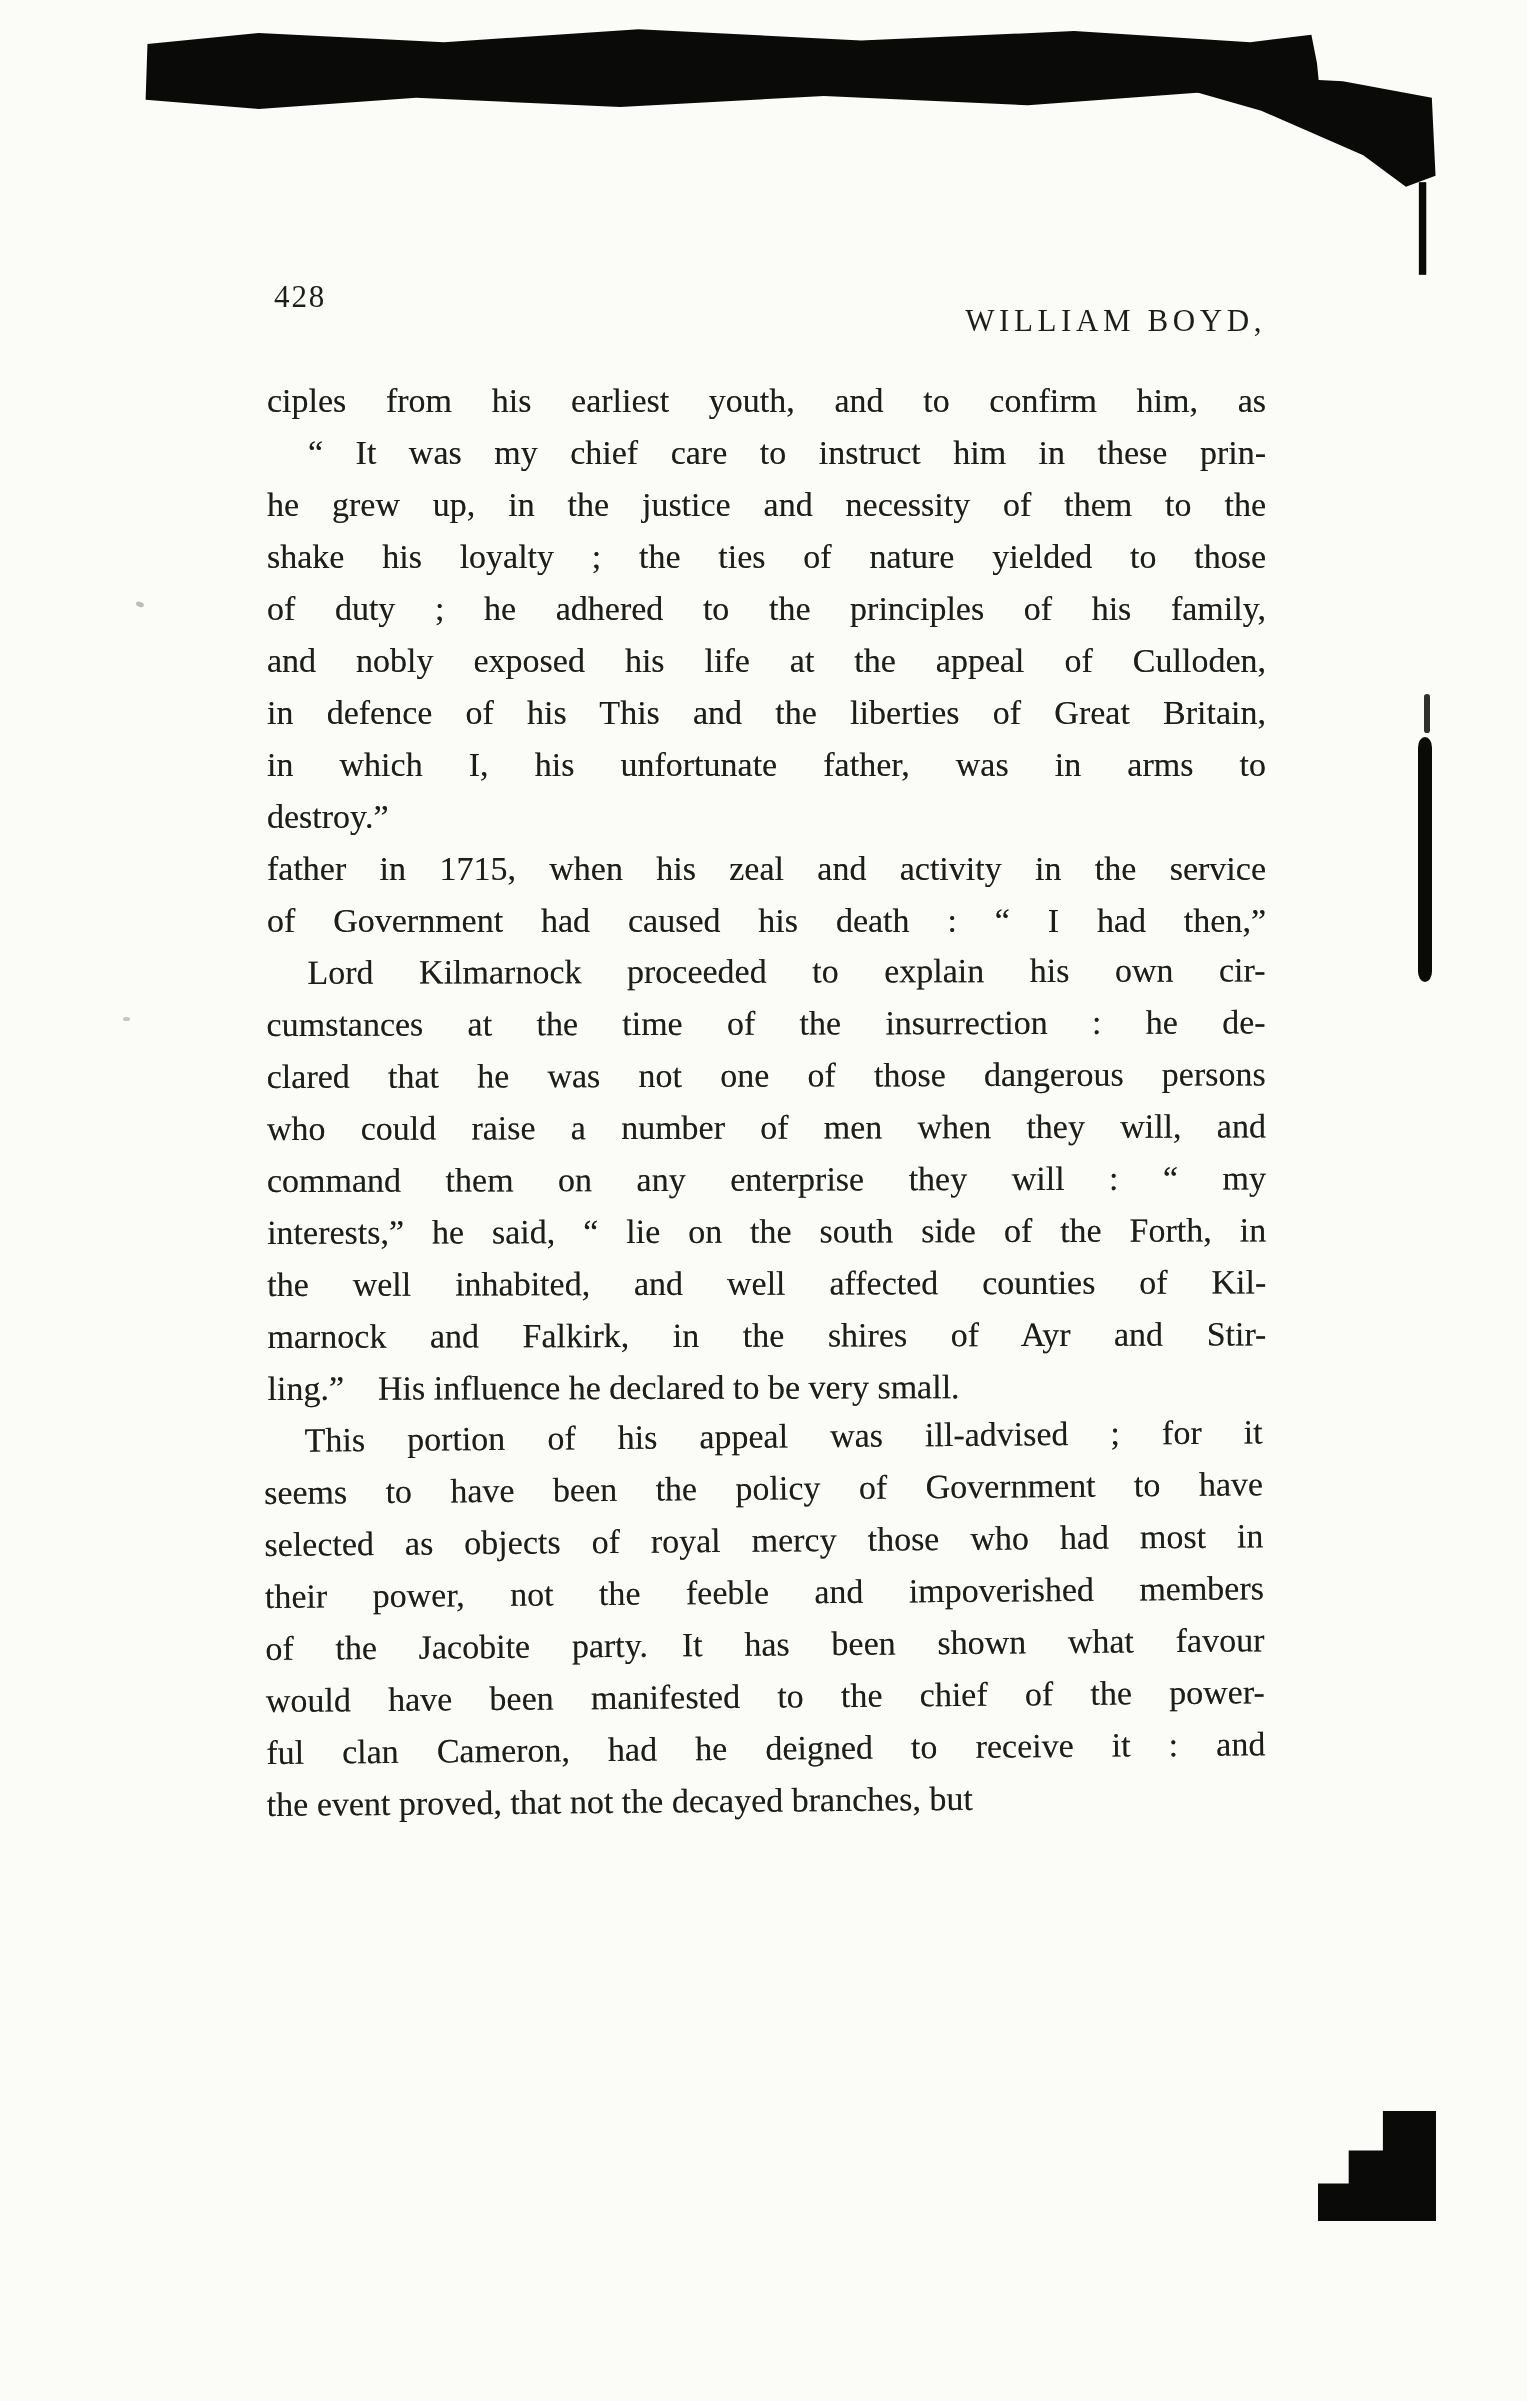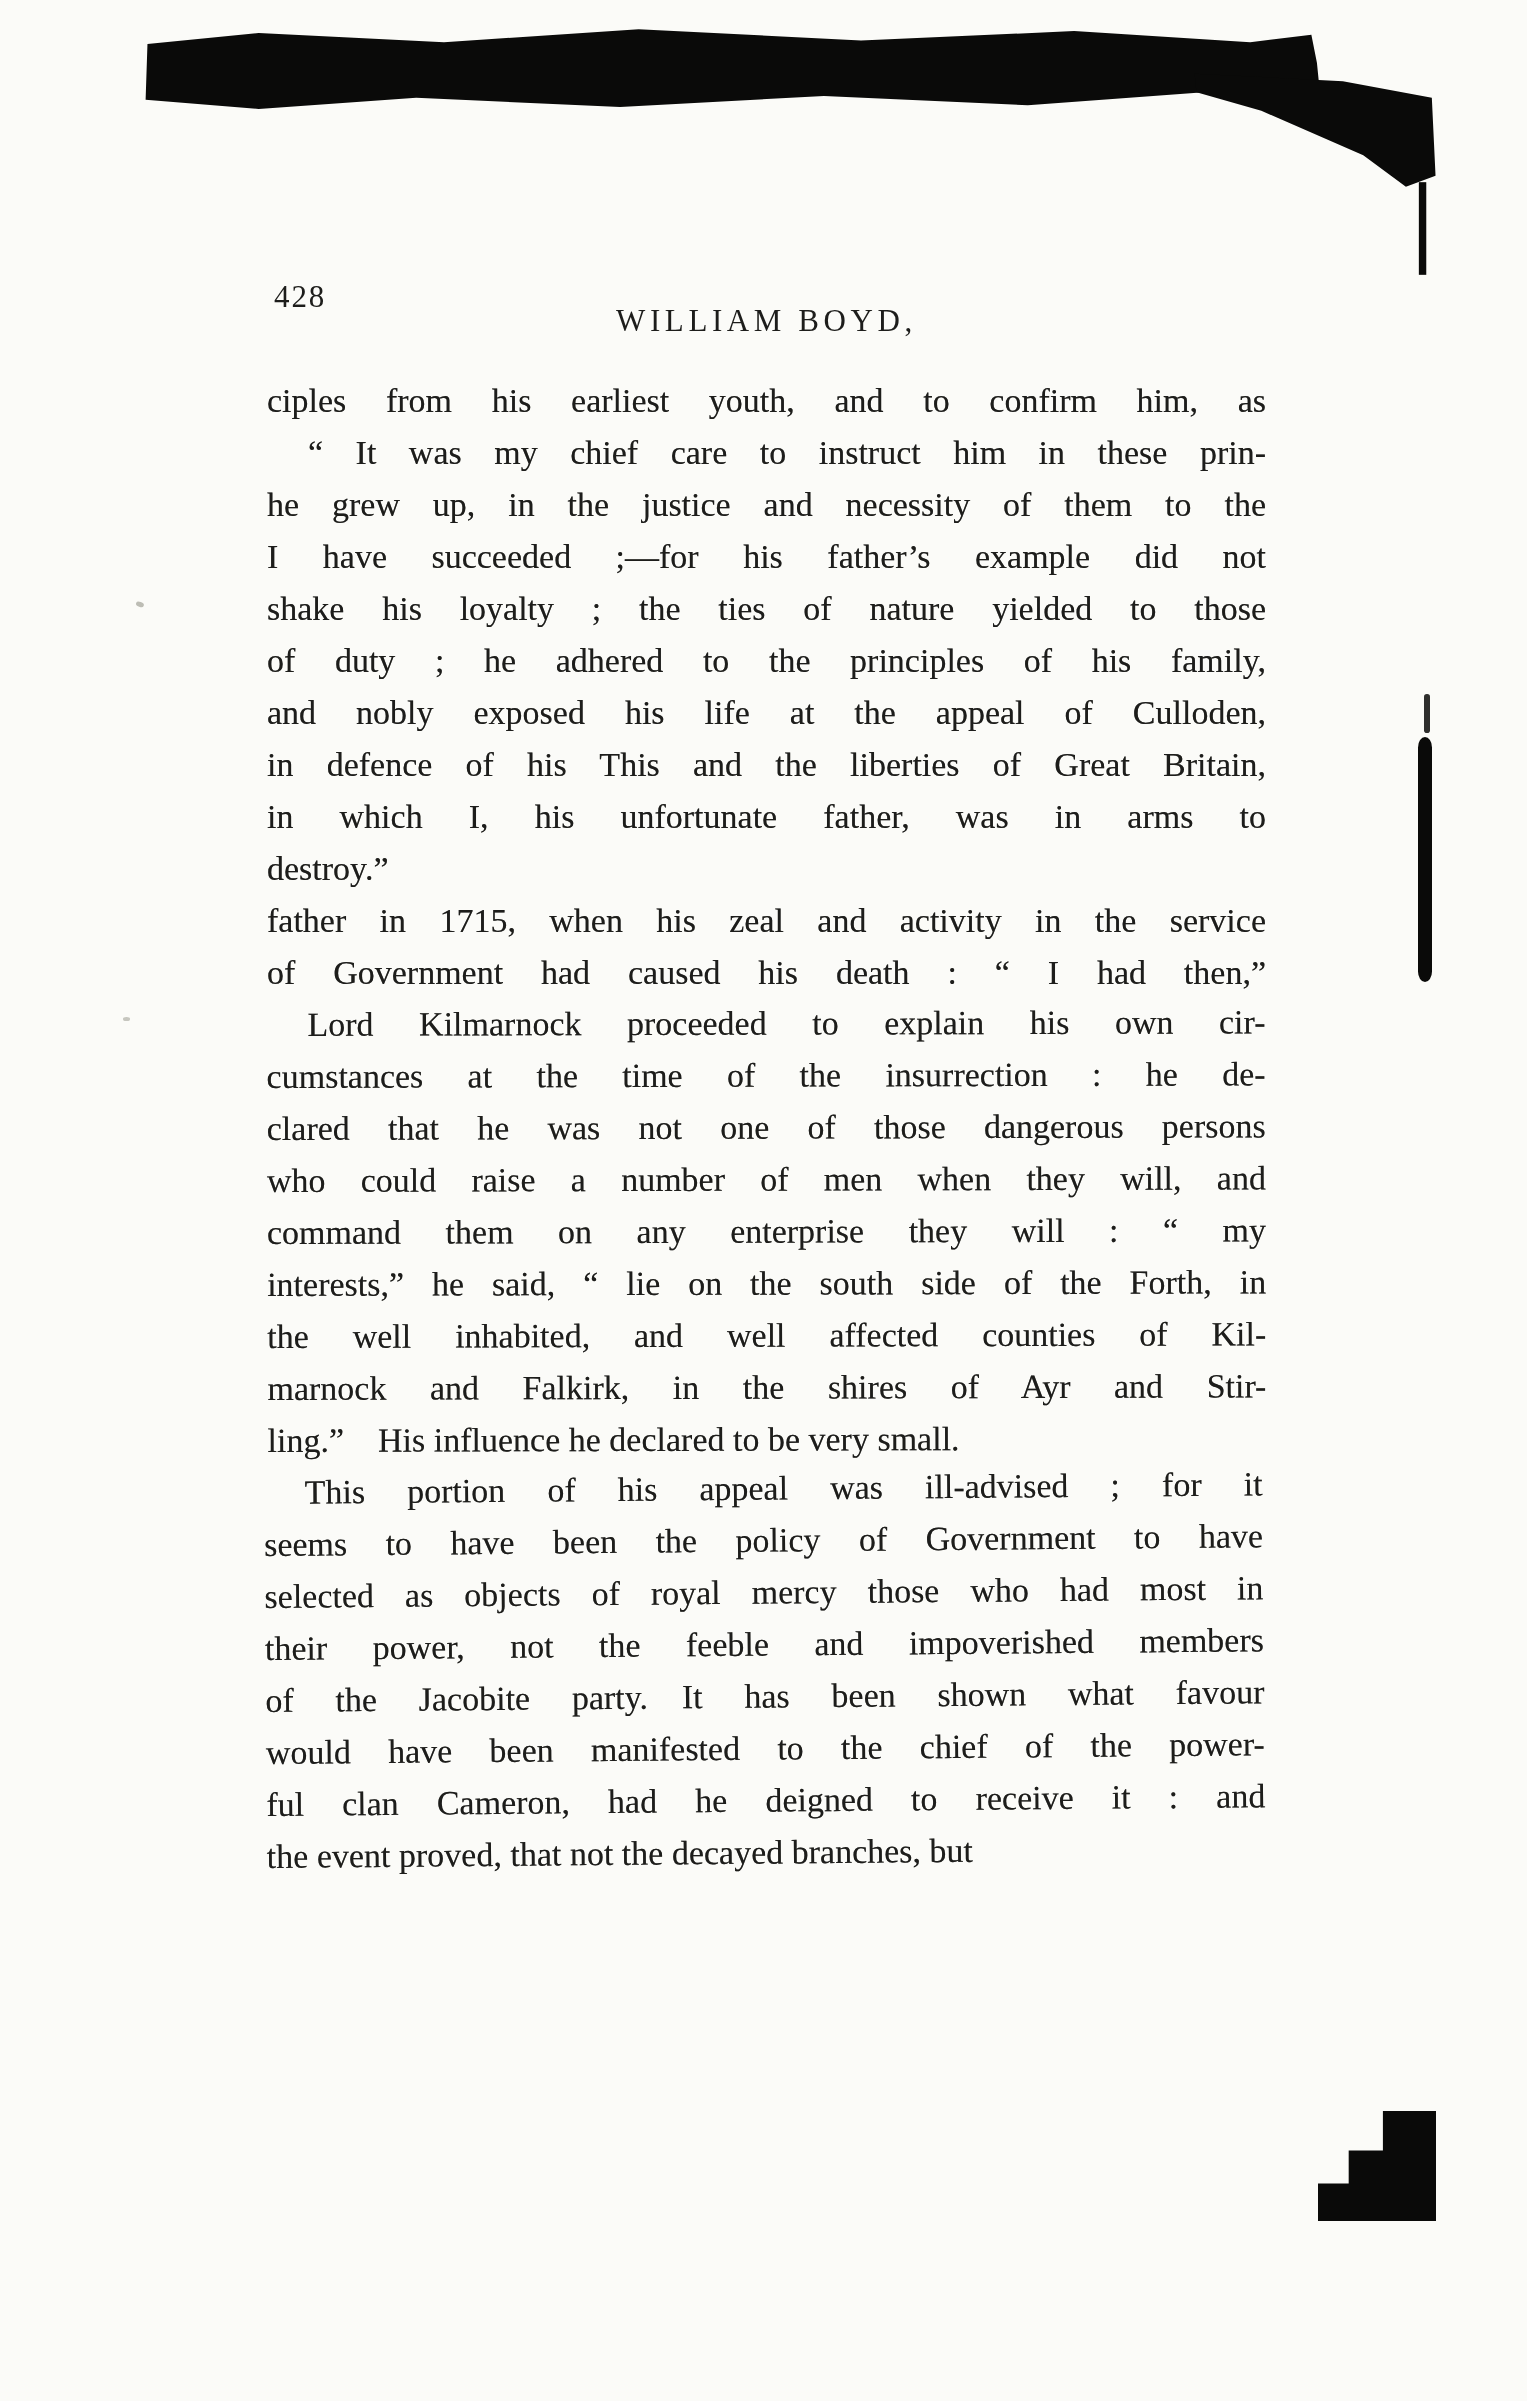--- a/index.html
+++ b/index.html
@@ -32,21 +32,21 @@
   .speck.s1 { left: 136px; top: 602px; width: 8.4px; height: 4.6px; background: #bdbdb5; transform: rotate(20deg); }
   .speck.s2 { left: 123px; top: 1017px; width: 6.5px; height: 3.7px; background: #c6c6bf; }
 
   
   .page-number {
     position: absolute; left: 274px; top: 279px;
     font-size: 31px; letter-spacing: 1.9px;
   }
   .running-header {
     position: absolute; left: 267px; top: 303px; width: 999px;
-    text-align: center; font-size: 31px; letter-spacing: 4.6px;
+    text-align: right; font-size: 31px; letter-spacing: 4.6px;
   }
   .body-text {
     position: absolute; left: 267px; top: 375px; width: 999px;
     font-size: 34px; line-height: 52px;
     text-shadow: 0 0 0.6px rgba(20, 20, 18, 0.55);
   }
   .line { text-align: justify; text-align-last: justify; }
   .line.last { text-align-last: left; }
   .line.first { padding-left: 41px; }
   .paragraph.para-3 { transform: rotate(-0.15deg); transform-origin: 0% 50%; }
@@ -70,21 +70,20 @@
   <div class="speck s2"></div>
 
   <div class="page-number">428</div>
   <div class="running-header">WILLIAM BOYD,</div>
 
   <div class="body-text">
       <div class="paragraph para-1">
         <div class="line">ciples from his earliest youth, and to confirm him, as</div>
         <div class="line first">“ It was my chief care to instruct him in these prin-</div>
         <div class="line">he grew up, in the justice and necessity of them to the</div>
-        <div class="line">I have succeeded ;—for his father’s example did not</div>
         <div class="line">shake his loyalty ; the ties of nature yielded to those</div>
         <div class="line">of duty ; he adhered to the principles of his family,</div>
         <div class="line">and nobly exposed his life at the appeal of Culloden,</div>
         <div class="line">in defence of his This and the liberties of Great Britain,</div>
         <div class="line">in which I, his unfortunate father, was in arms to</div>
         <div class="line last">destroy.”</div>
       </div>
       <div class="paragraph para-2">
         <div class="line">father in 1715, when his zeal and activity in the service</div>
         <div class="line">of Government had caused his death : “ I had then,”</div>

